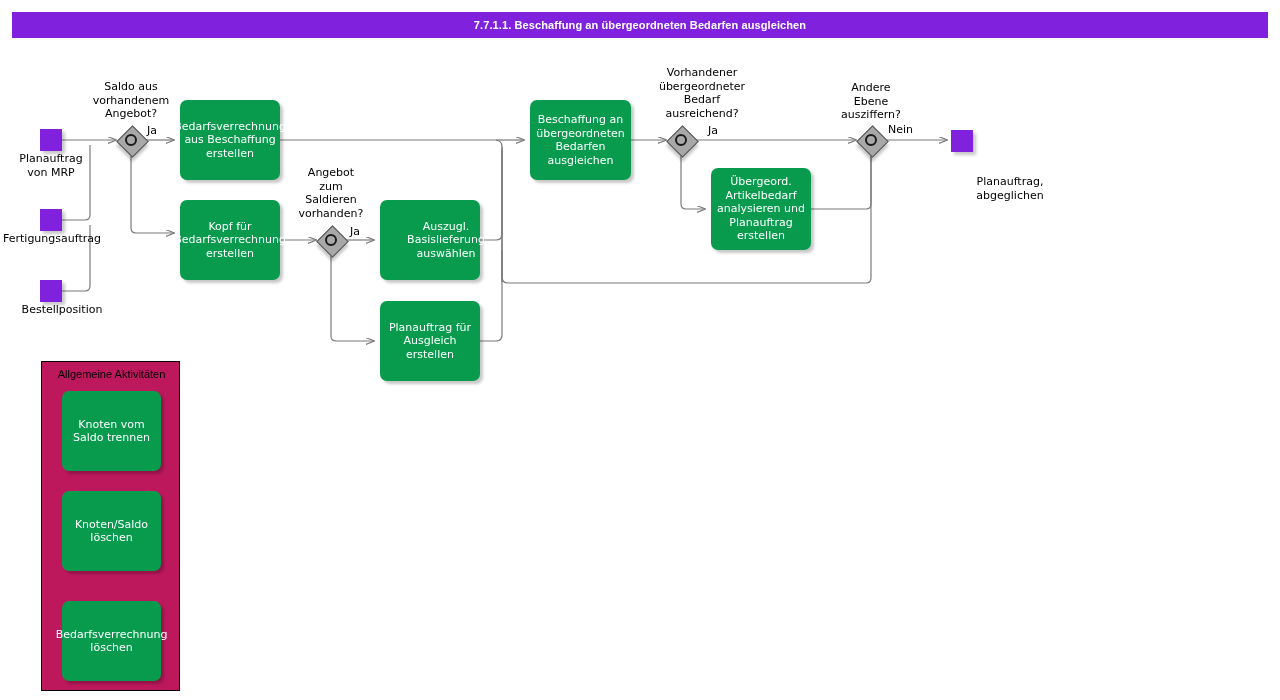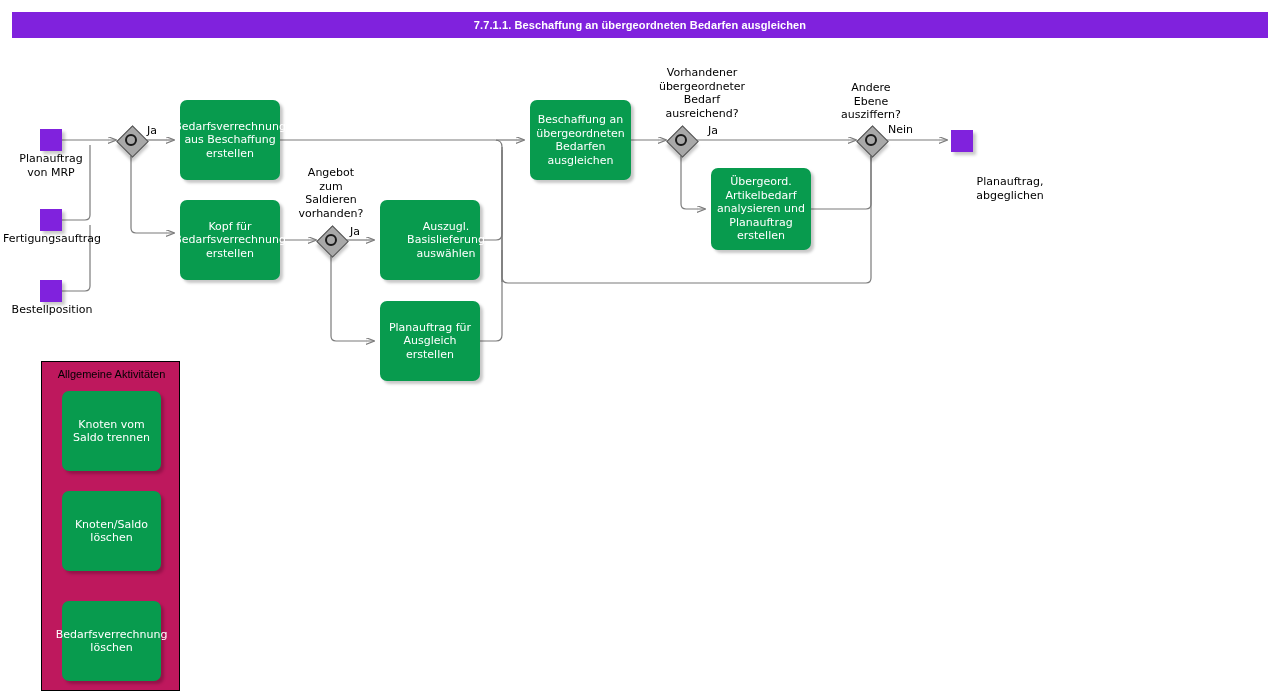--- a/index.html
+++ b/index.html
@@ -209,25 +209,30 @@
   <div class="node event" style="left:40px; top:129px;"></div>
   <div class="event-label" style="left:0px; top:152px; width:102px;">
     <span>Planauftrag</span><br>
     <span>von MRP</span>
   </div>
 
   <div class="node event" style="left:40px; top:209px;"></div>
   <div class="event-label" style="left:0px; top:232px; width:104px;">Fertigungsauftrag</div>
 
   <div class="node event" style="left:40px; top:280px;"></div>
-  <div class="event-label" style="left:0px; top:303px; width:104px;">Bestellposition</div>
+  <div class="event-label" style="left:0px; top:303px; width:104px;padding-left:10px;">Bestellposition</div>
 
   <div class="node gateway" style="left:116px; top:125px;">
     <div class="diamond"></div>
     <div class="ring"></div>
+  </div>
+  <div class="gw-label" style="left:71px; top:80px; width:120px;">
+    <span>Saldo aus</span><br>
+    <span>vorhandenem</span><br>
+    <span>Angebot?</span>
   </div>
   <div class="edge-label" style="left:147px; top:125px;">Ja</div>
 
   <div class="node task" style="left:180px; top:100px; width:100px; height:80px;">
     <div class="label">
       <span>Bedarfsverrechnung</span><br>
       <span>aus Beschaffung</span><br>
       <span>erstellen</span>
     </div>
   </div>

